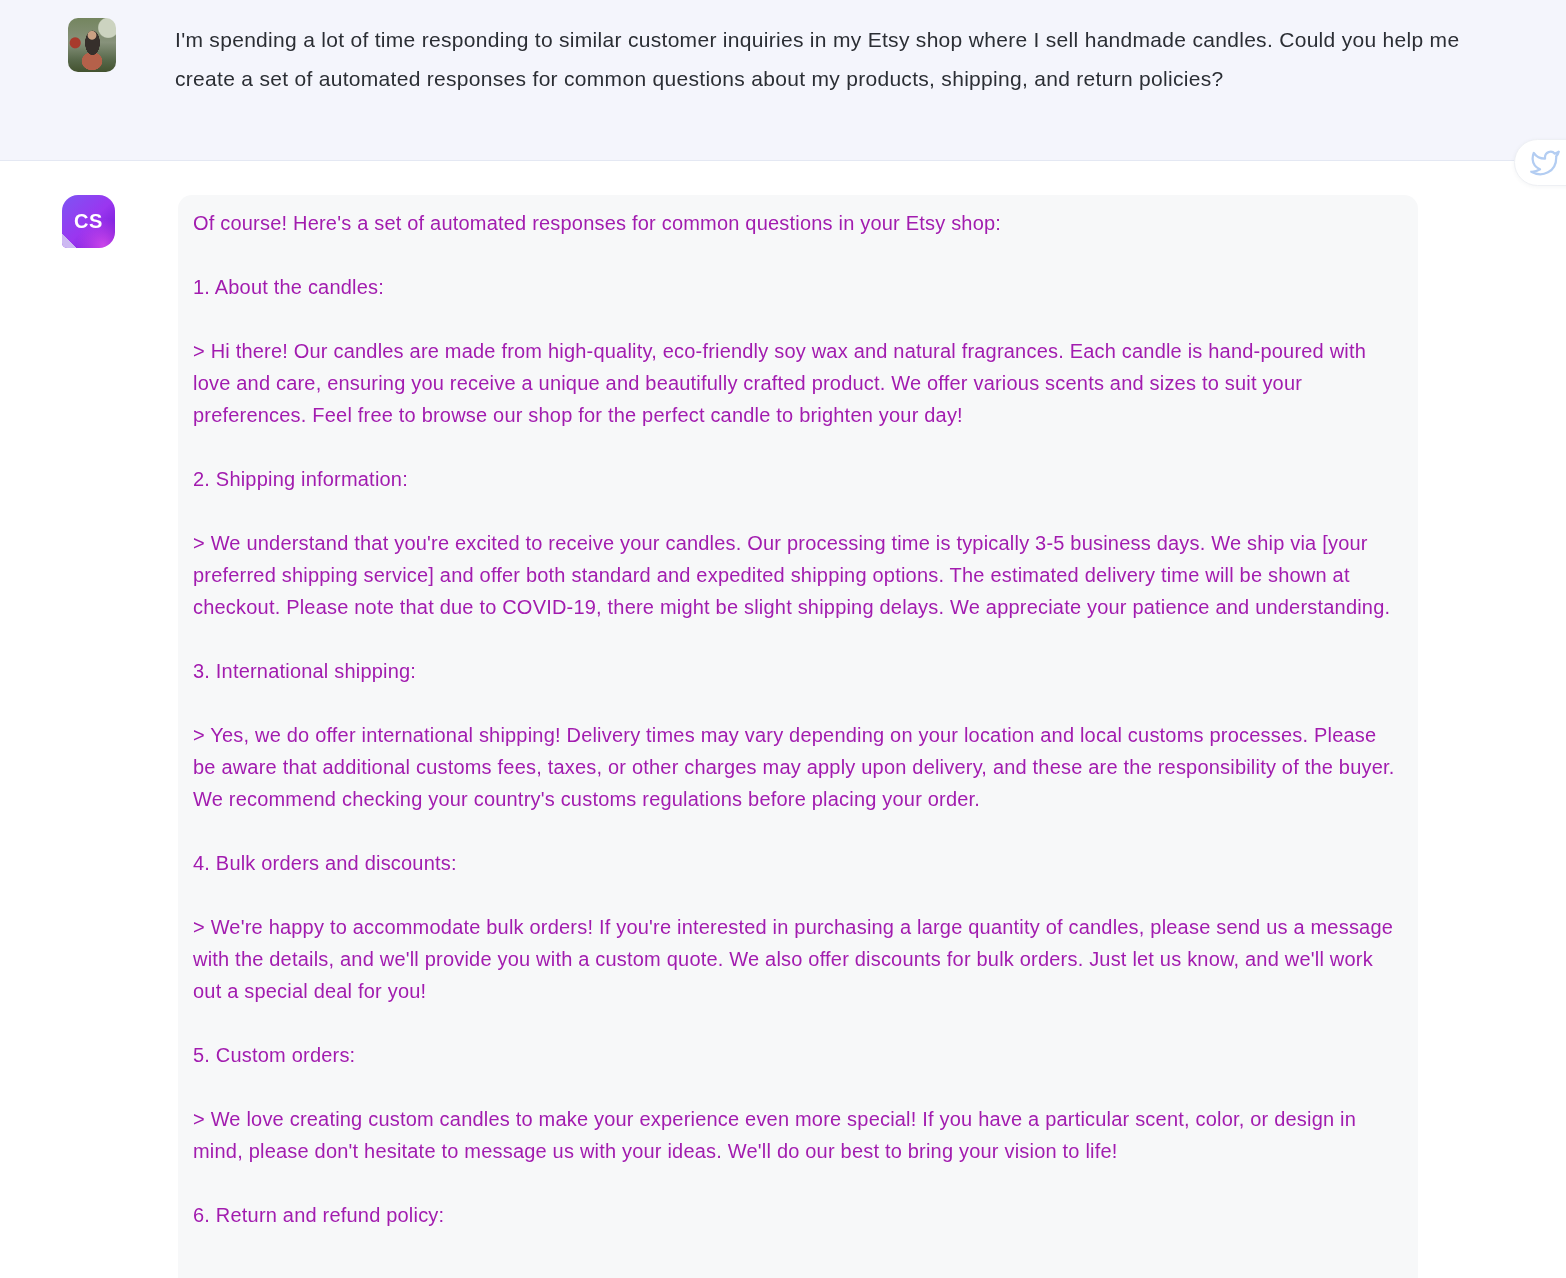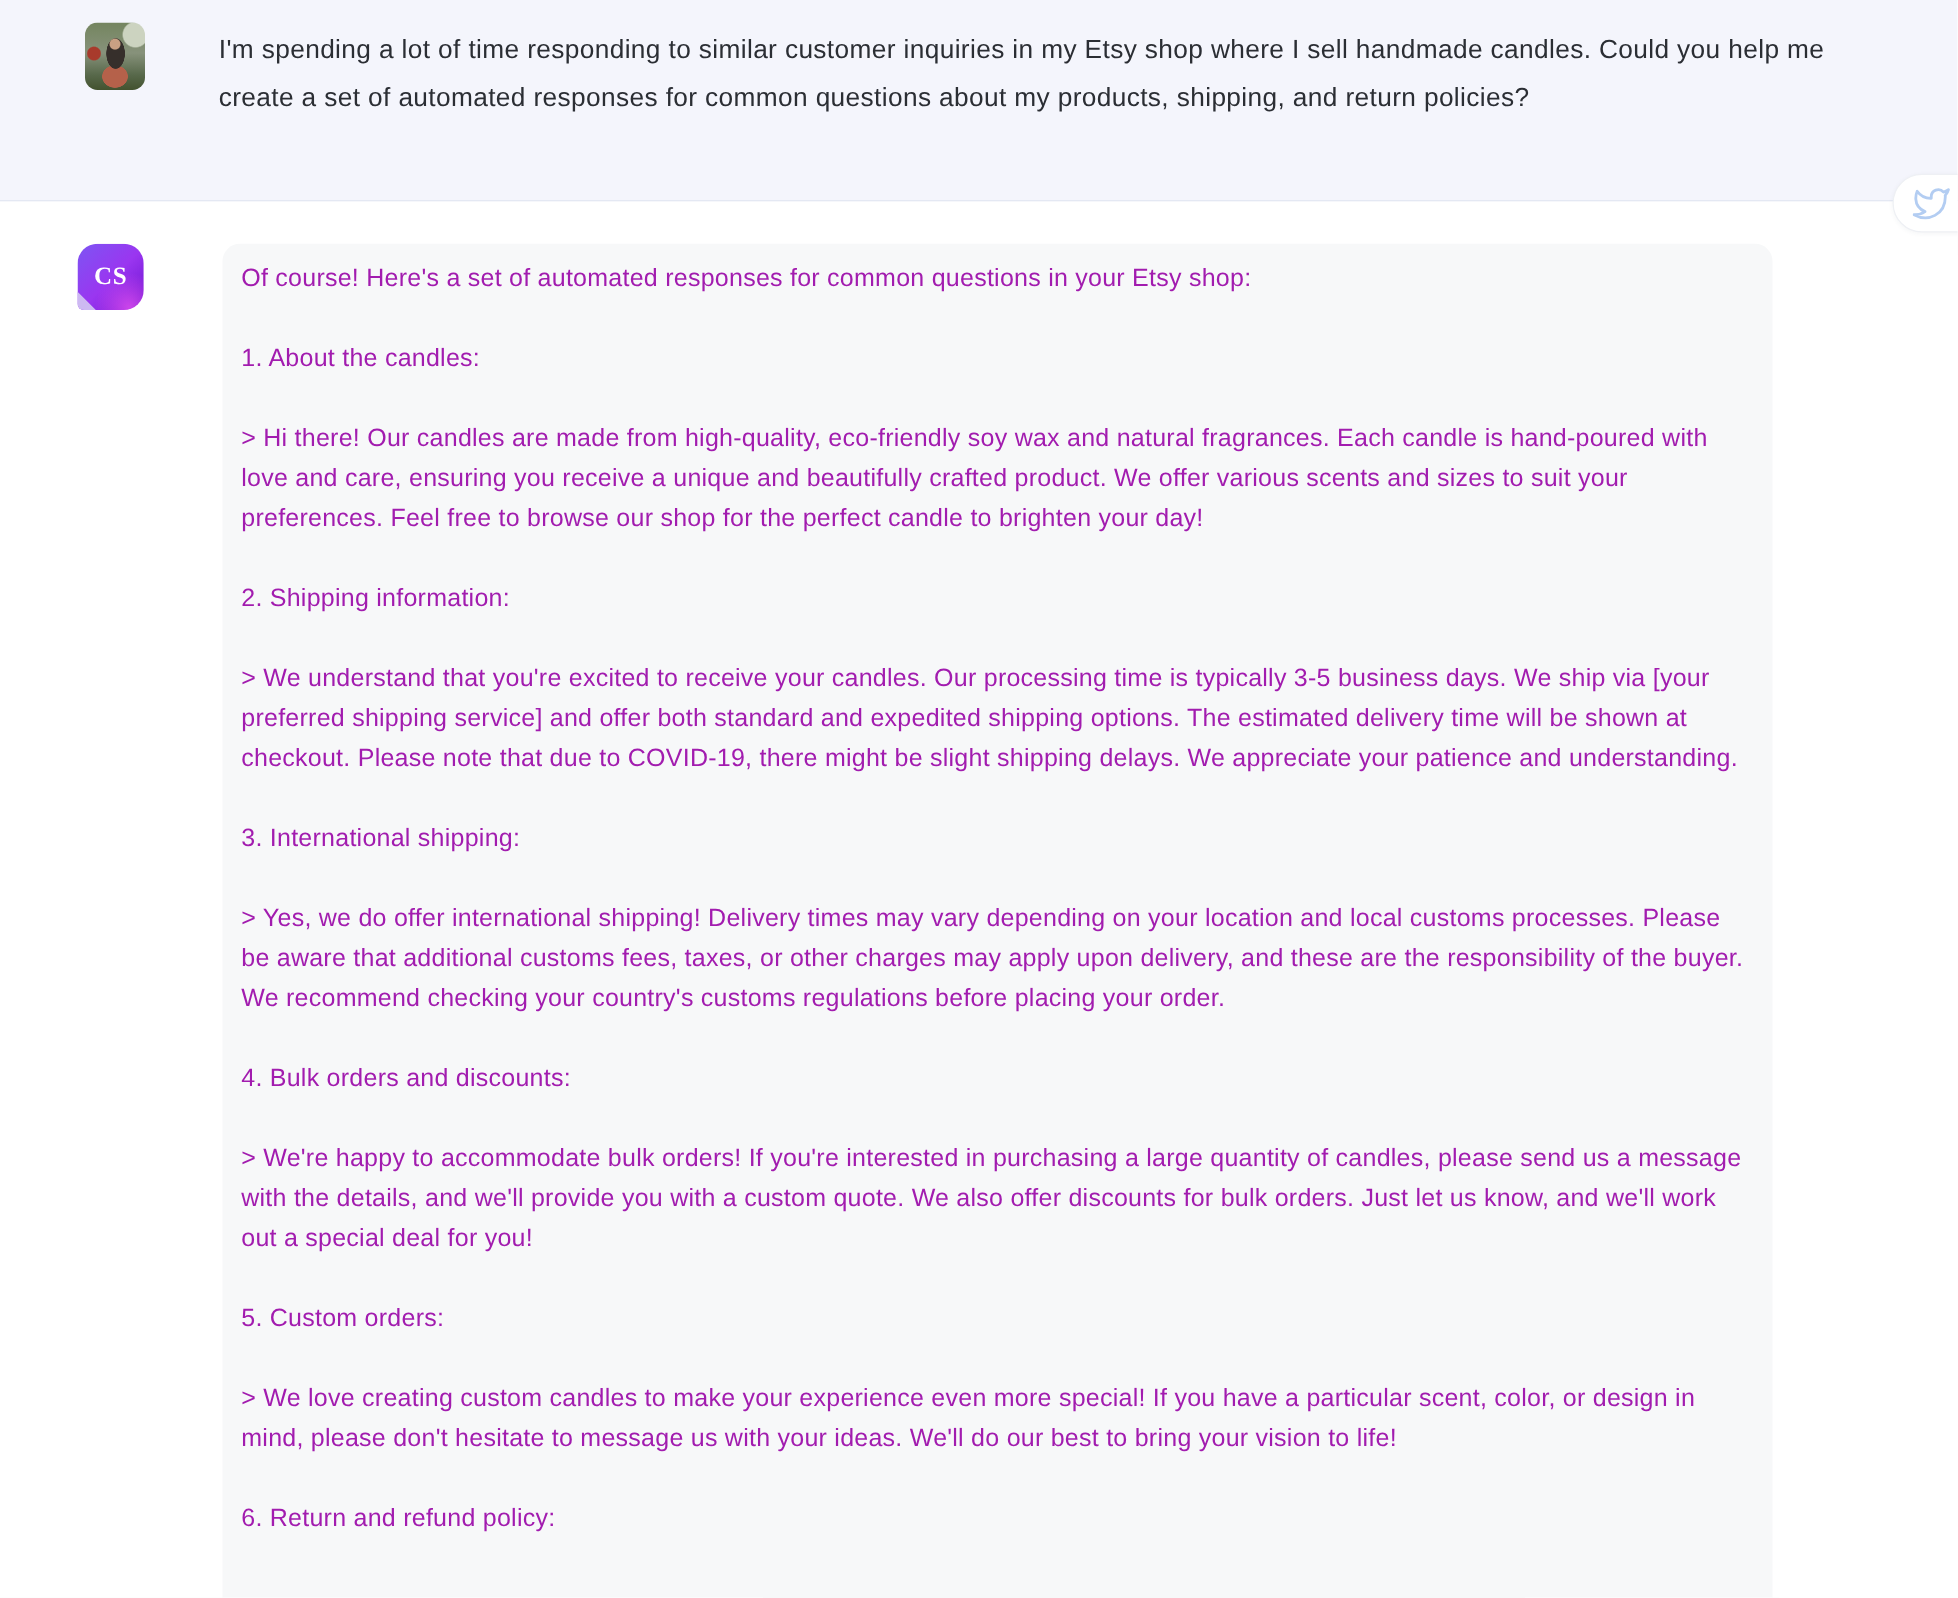--- a/index.html
+++ b/index.html
@@ -76,21 +76,20 @@
     width: 53px;
     height: 53px;
     border-radius: 16px 16px 16px 5px;
     background:
       radial-gradient(circle at 78% 96%, rgba(231,83,240,0.75) 0%, rgba(231,83,240,0) 42%),
       linear-gradient(135deg, #7d55f3 0%, #9a36f0 52%, #6b11cf 100%);
     position: relative;
     display: flex;
     align-items: center;
     justify-content: center;
-    font-family: Liberation Serif, serif;
   }
   .cs-avatar .fold {
     position: absolute;
     left: 0;
     bottom: 0;
     width: 15px;
     height: 15px;
     background: linear-gradient(45deg, #cdb9f2 0%, #cdb9f2 48%, transparent 50%);
     border-bottom-left-radius: 5px;
   }

